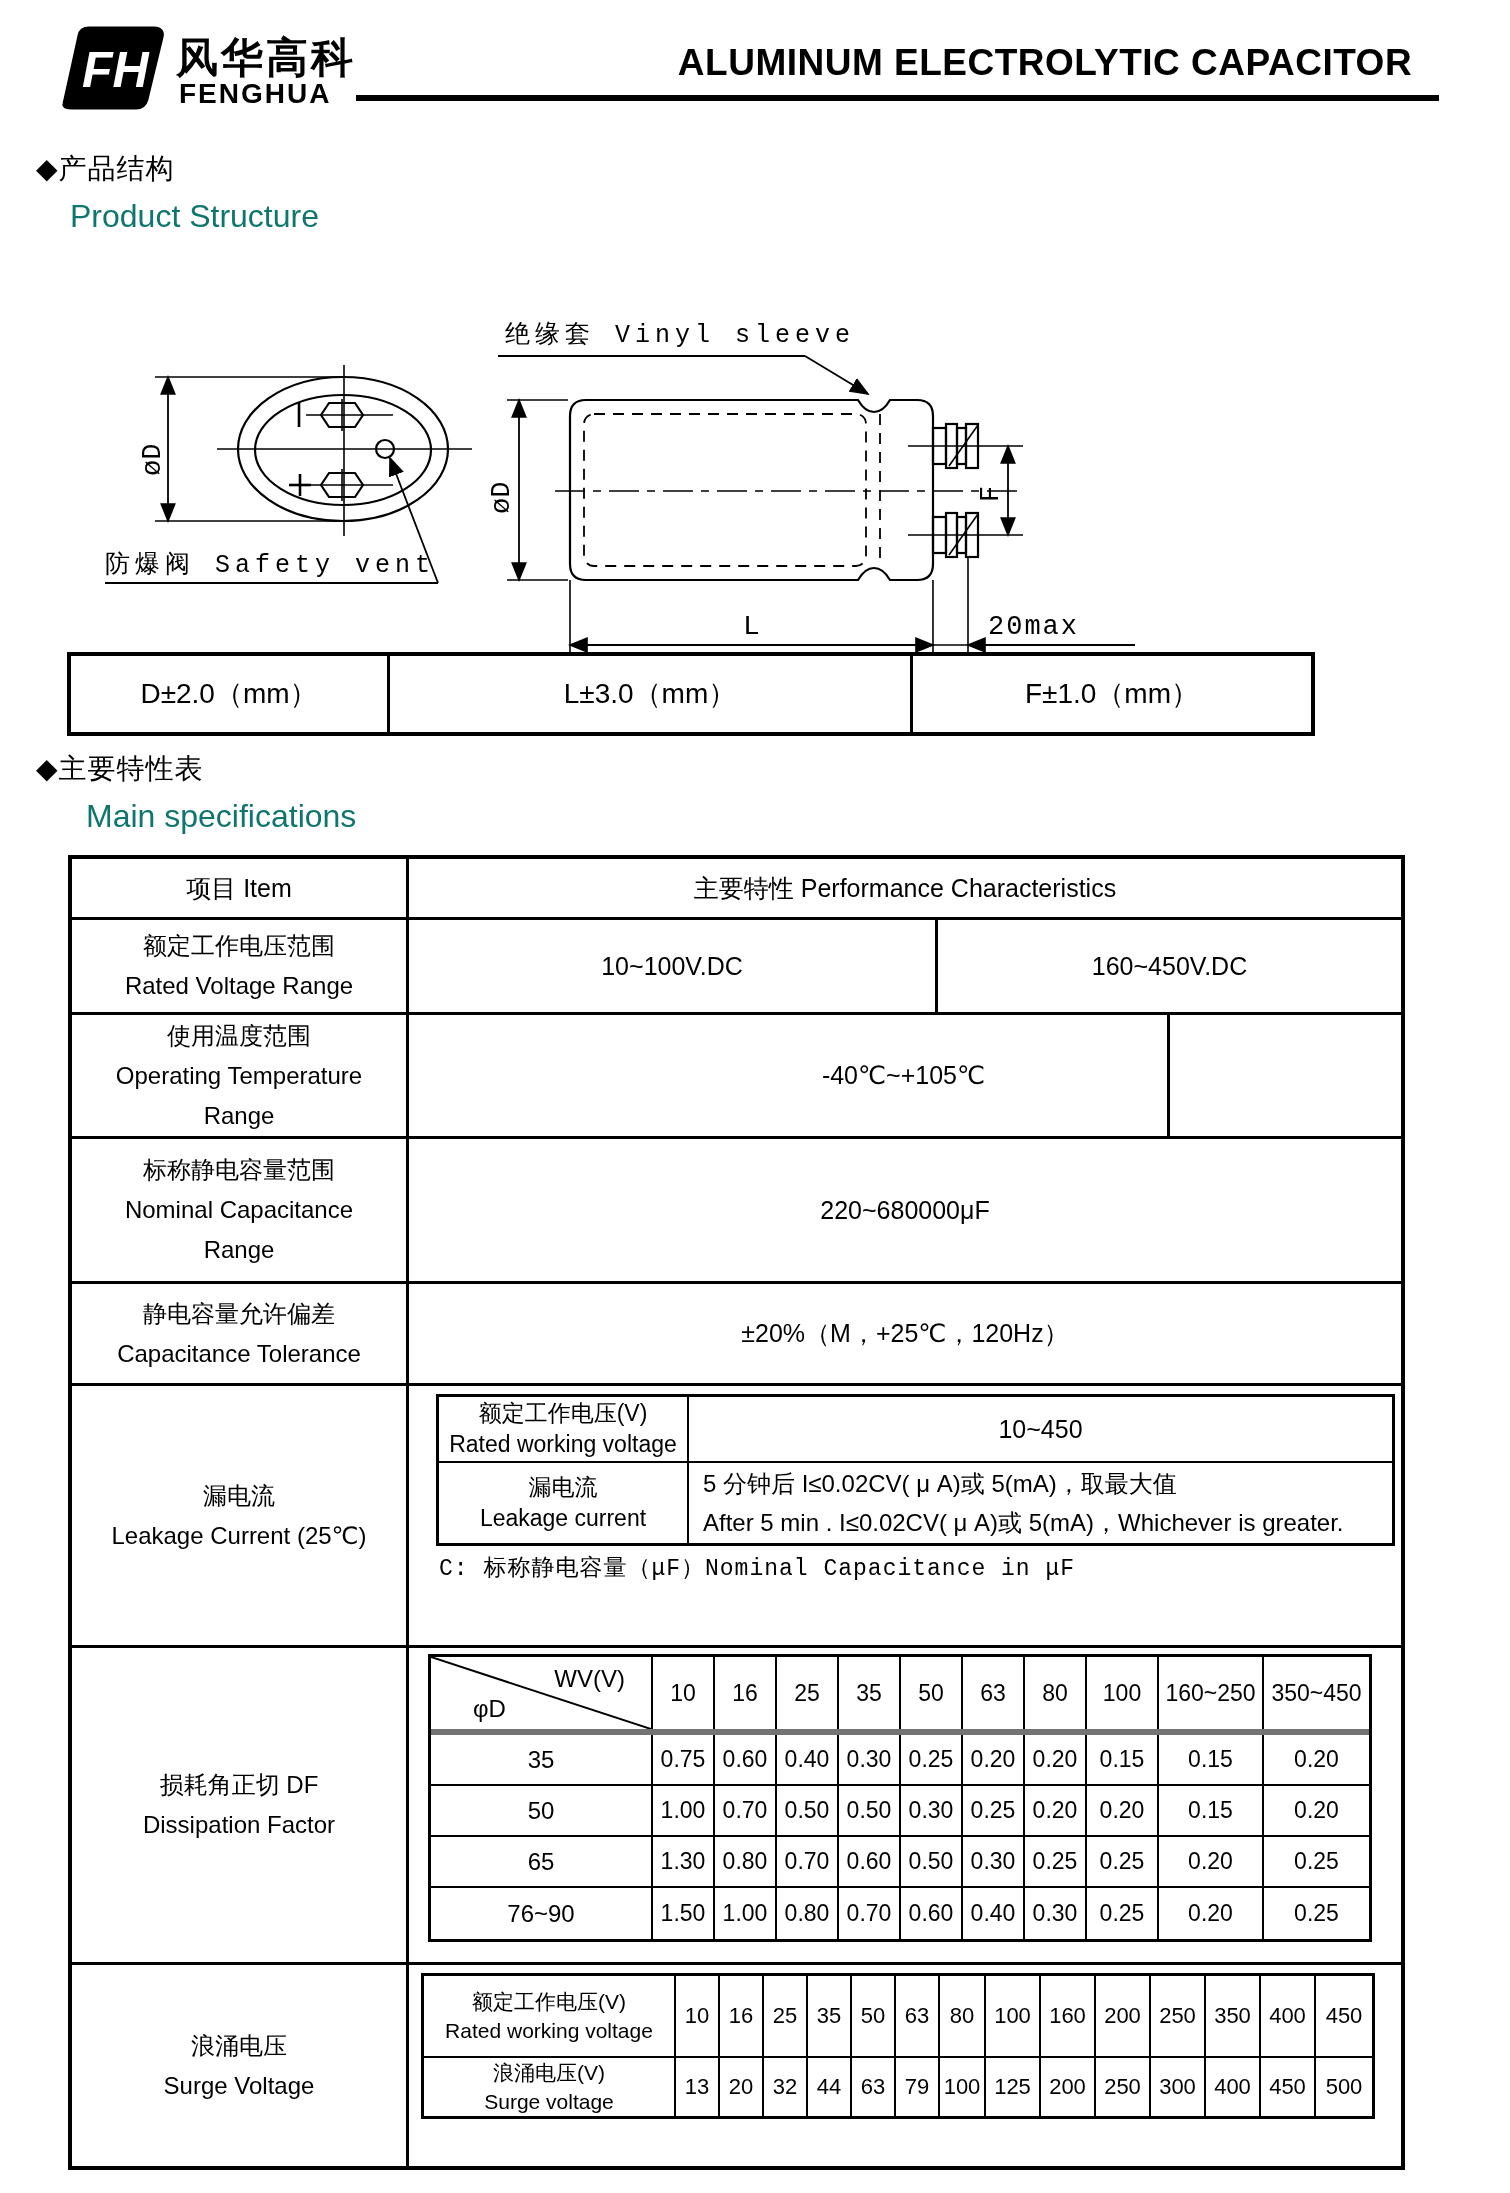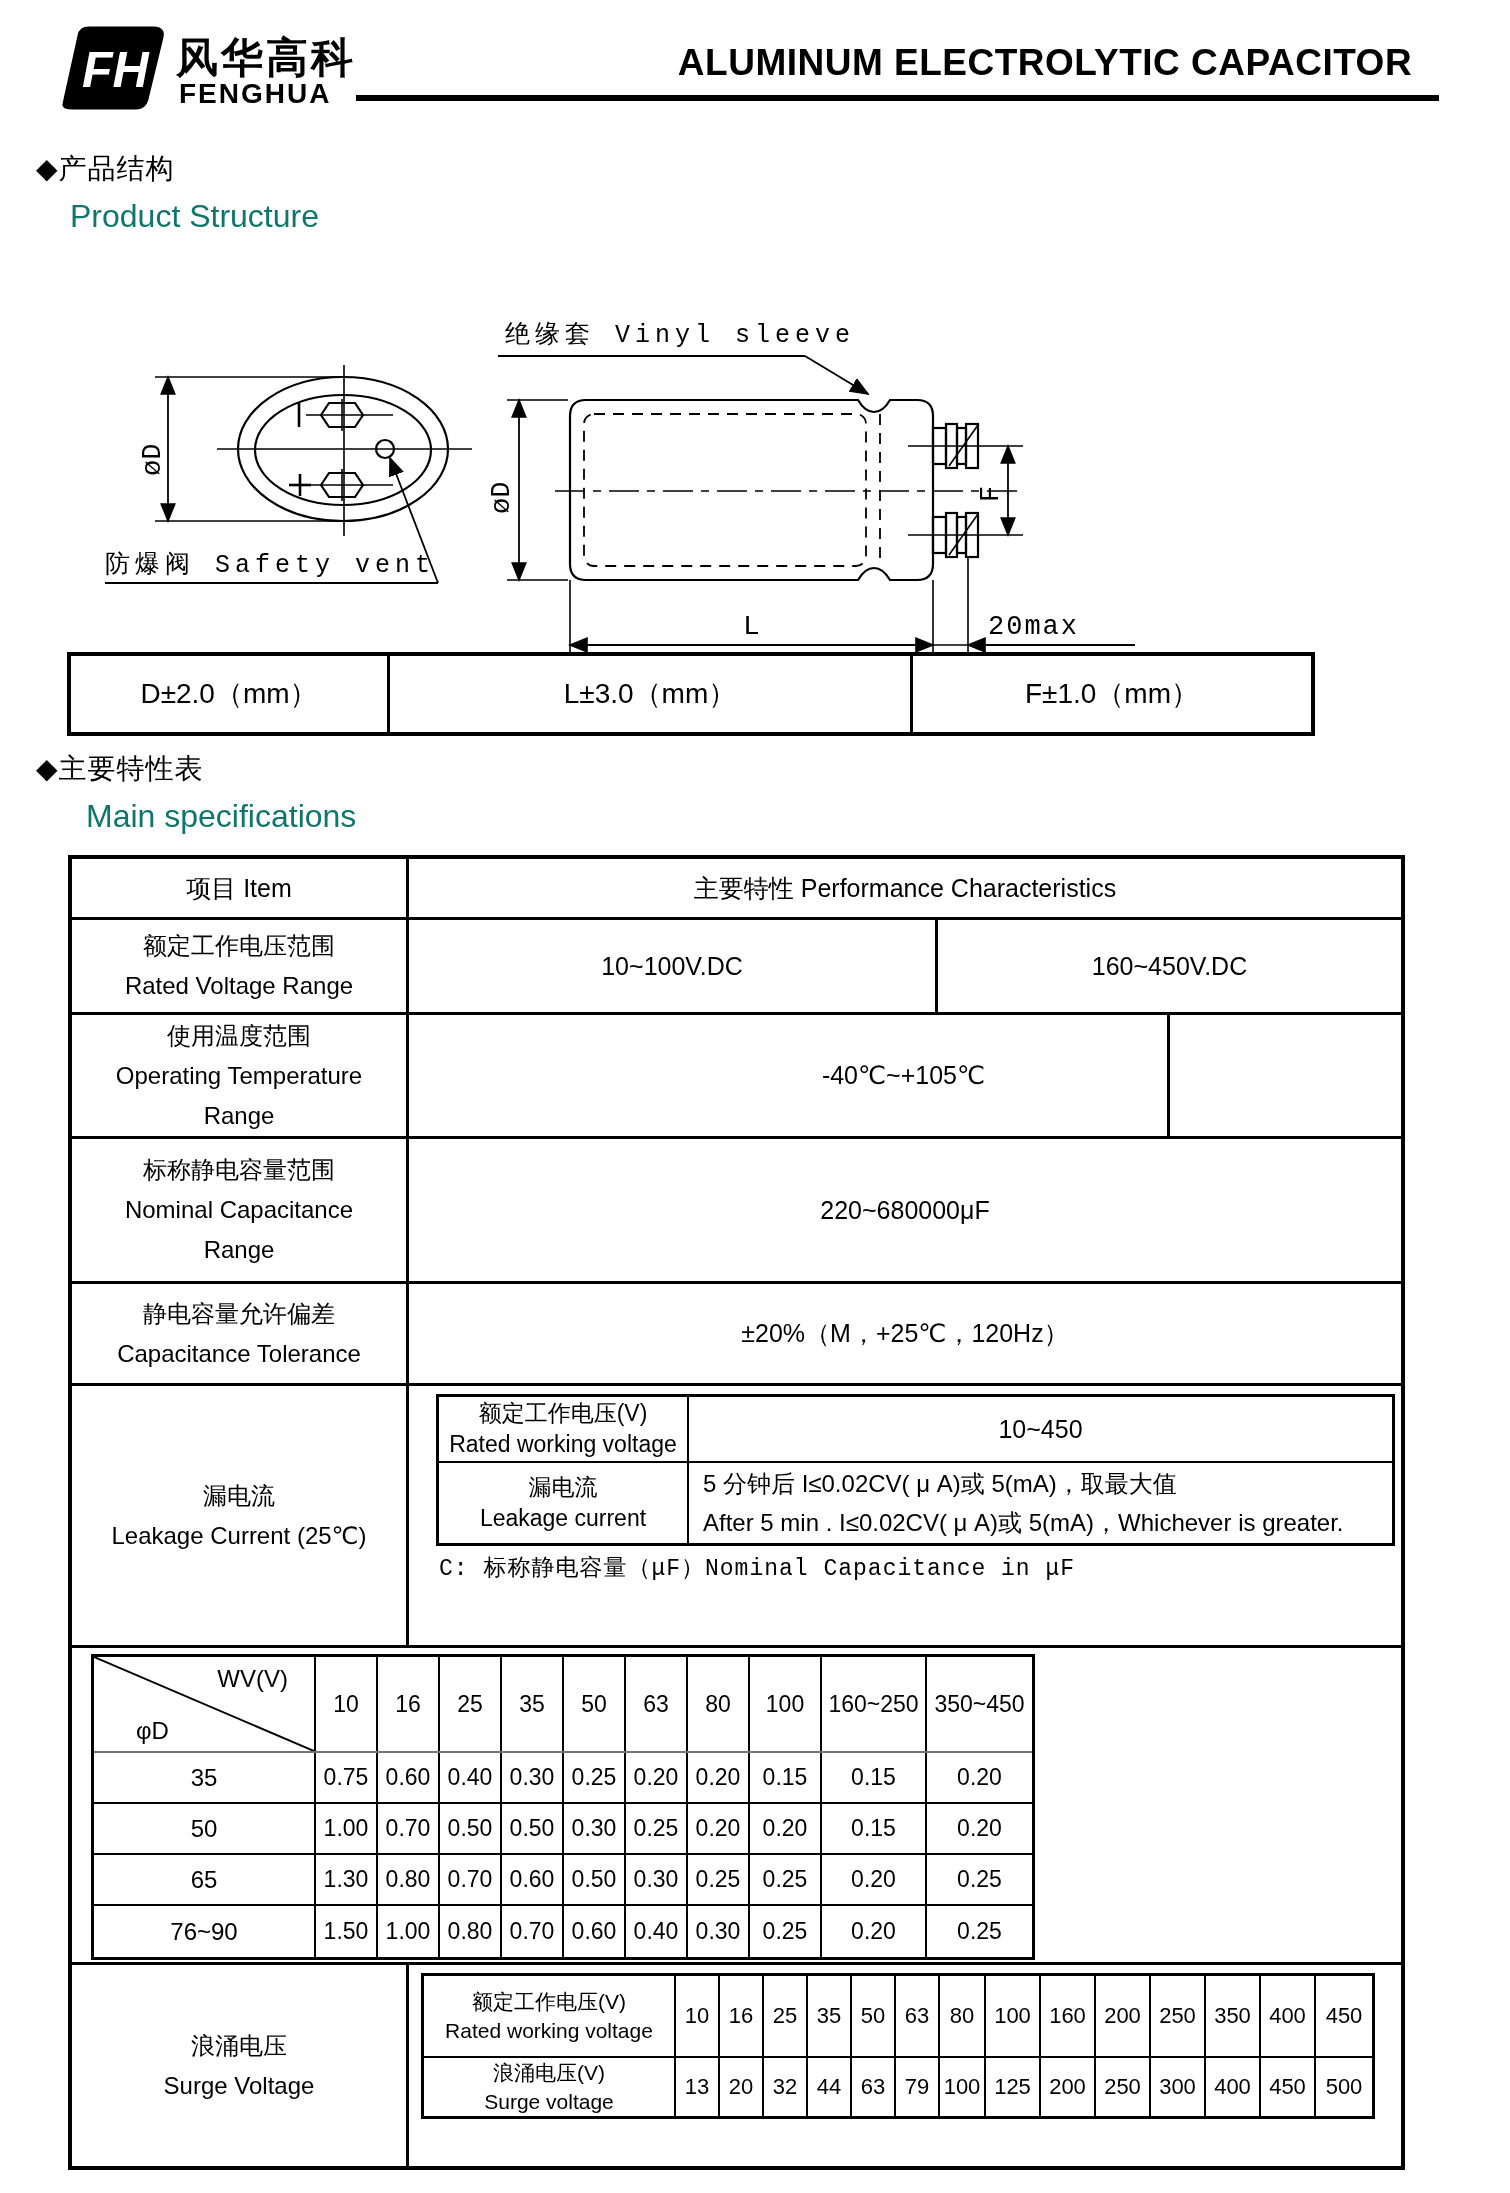--- a/index.html
+++ b/index.html
@@ -71,21 +71,21 @@
   .lk-val { flex:1; display:flex; align-items:center; justify-content:center; font-size:25px; }
   .lk-formula { flex:1; display:flex; flex-direction:column; justify-content:center;
                 padding-left:14px; font-size:24px; line-height:39px; }
   .leak-note { position:absolute; left:30px; font-size:23px;
                font-family:"Liberation Mono","DejaVu Sans Mono",monospace; letter-spacing:1px; }
   .note1 { top:166px; } .note2 { top:220px; }
 
   
   .df-table { position:absolute; left:19px; top:6px; width:944px;
               border:3px solid #000; display:flex; flex-direction:column; }
-  .df-head { display:flex; height:96px; border-bottom:2px solid #737373; }
+  .df-head { display:flex; height:78px; border-bottom:6px solid #737373; }
   .df-corner { width:222px; border-right:2px solid #000; position:relative; }
   .df-corner svg { position:absolute; left:0; top:0; width:100%; height:100%; }
   .corner-top { position:absolute; right:26px; top:8px; font-size:24px; }
   .corner-bottom { position:absolute; left:42px; bottom:6px; font-size:24px; }
   .df-row { display:flex; height:51px; border-bottom:2px solid #000; }
   .df-row:last-child { border-bottom:none; }
   .df-rlabel { width:222px; border-right:2px solid #000; display:flex;
                align-items:center; justify-content:center; font-size:24px; }
   .df-cells { flex:1; display:flex; }
   .df-cells > div { width:62px; border-right:2px solid #000;
@@ -296,20 +296,24 @@
               <span>5 分钟后 I≤0.02CV( μ A)或 5(mA)，取最大值</span>
               <span>After 5 min . I≤0.02CV( μ A)或 5(mA)，Whichever is greater.</span>
             </div>
           </div>
         </div>
         <div class="leak-note note1">C: 标称静电容量（μF）Nominal Capacitance in μF</div>
       </div>
     </div>
 
     <div class="mrow r6">
+      <div class="mlabel">
+        <span>损耗角正切 DF</span>
+        <span>Dissipation Factor</span>
+      </div>
       <div class="mcontent" style="display:block">
         <div class="df-table">
           <div class="df-head">
             <div class="df-corner">
               <svg viewBox="0 0 100 100" preserveAspectRatio="none">
                 <line x1="0" y1="0" x2="100" y2="100" stroke="#000" stroke-width="2" vector-effect="non-scaling-stroke"></line>
               </svg>
               <span class="corner-top">WV(V)</span>
               <span class="corner-bottom">φD</span>
             </div>

